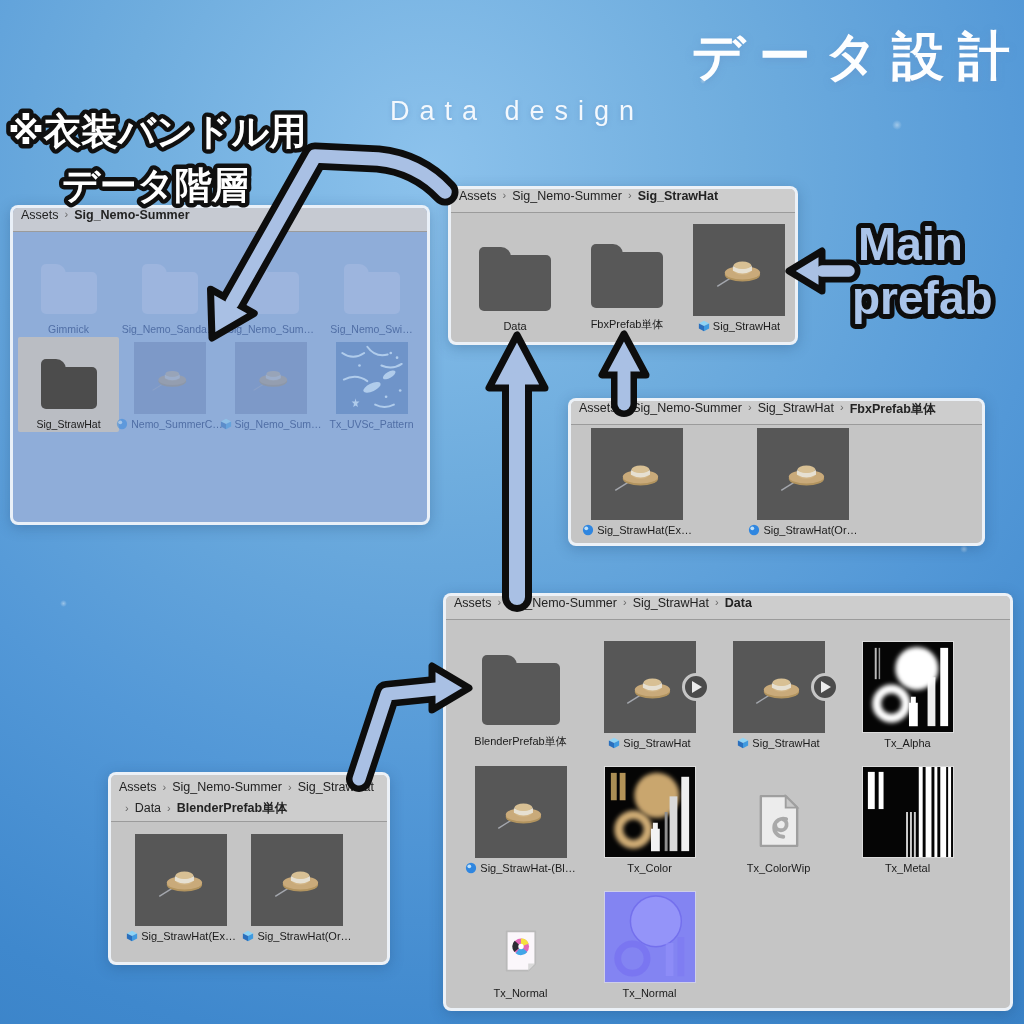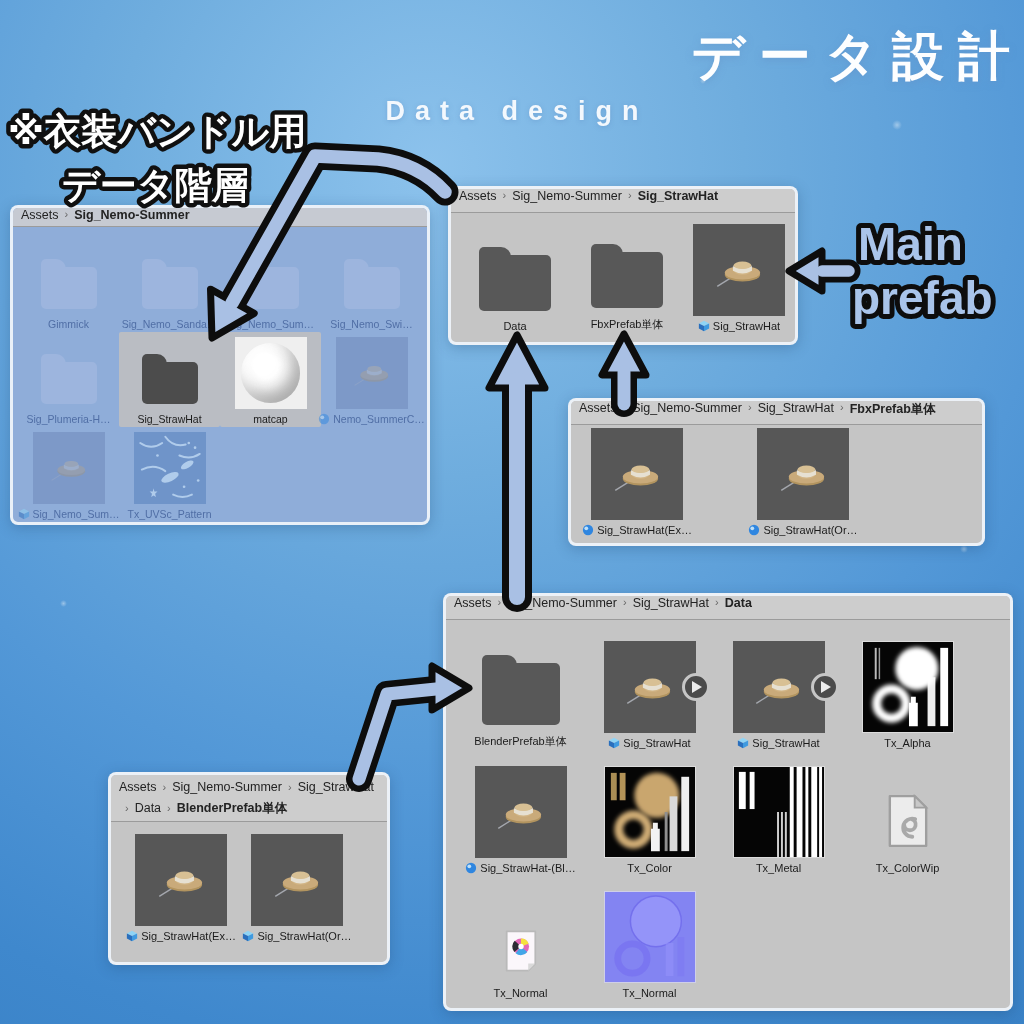--- a/index.html
+++ b/index.html
@@ -14,21 +14,21 @@
     background:radial-gradient(circle at 42% 16%, #8cc2ec 0%, #6fadde 30%, #5398d7 60%, #3f88cd 85%, #3a82c6 100%);
   }
   .spark{position:absolute;border-radius:50%;z-index:2;
     background:radial-gradient(circle,#ffffff 0%,rgba(255,255,255,0) 70%);opacity:.4}
 
   
   .title-jp{position:absolute;top:22px;left:0;right:0;text-align:right;z-index:40;
     font-size:52px;font-weight:800;letter-spacing:14px;padding-left:14px;color:#fdfeff;
     text-shadow:0 2px 7px rgba(100,145,200,.55)}
   .title-en{position:absolute;top:96px;left:0;right:0;text-align:center;z-index:40;
-    font-size:27px;font-weight:700;letter-spacing:10px;padding-left:10px;color:#f3f8fd;
+    font-size:27px;font-weight:400;letter-spacing:10px;padding-left:10px;color:#f3f8fd;
     text-shadow:0 1px 4px rgba(100,145,200,.5)}
 
   
   .annot{position:absolute;z-index:45;overflow:visible}
   .otext{font-family:inherit;font-weight:800;paint-order:stroke;stroke-linejoin:round}
   .ntext{font-size:37px;fill:#ffffff;stroke:#101010;stroke-width:9px}
   .mtext{font-size:46px;fill:#a9c4ea;stroke:#0d0d0d;stroke-width:10px}
 
   
   .panel{position:absolute;z-index:10;display:flex;flex-direction:column;
@@ -160,38 +160,24 @@
         <div class="label">
           <span>Sig_Nemo_Sum…</span>
         </div>
       </div>
       <div class="item faded">
         <div class="folder"></div>
         <div class="label">
           <span>Sig_Nemo_Swi…</span>
         </div>
       </div>
-      <div class="item faded">
-        <div class="folder"></div>
-        <div class="label">
-          <span>Sig_Plumeria-H…</span>
-        </div>
-      </div>
       <div class="item selected">
         <div class="folder"></div>
         <div class="label">
           <span>Sig_StrawHat</span>
-        </div>
-      </div>
-      <div class="item selected">
-        <div class="tile light">
-          <div class="matcap"></div>
-        </div>
-        <div class="label">
-          <span>matcap</span>
         </div>
       </div>
       <div class="item faded">
         <div class="tile dark">
           <svg class="hatsvg" viewBox="0 0 100 100">
             <line x1="18" y1="74" x2="45" y2="57" stroke="#b8bcc4" stroke-width="2" opacity=".8"></line>
             <ellipse cx="55" cy="57" rx="26" ry="10" fill="#b2945f"></ellipse>
             <ellipse cx="55" cy="54" rx="26" ry="10" fill="#c9aa7a"></ellipse>
             <ellipse cx="55" cy="49" rx="14" ry="8" fill="#d2b586"></ellipse>
             <path d="M41 44 q14 8 28 0 v7 q-14 8 -28 0 z" fill="#e6e0d2"></path>
@@ -470,50 +456,50 @@
             <rect x="66" y="30" width="8" height="56" fill="#d9d9d9"></rect>
             <rect x="78" y="10" width="8" height="76" fill="#efefef"></rect>
             <rect x="61" y="46" width="3" height="40" fill="#8f8f8f"></rect>
           </svg>
         </div>
         <div class="label">
           <span>Tx_Color</span>
         </div>
       </div>
       <div class="item">
+        <div class="fileicon"><svg viewBox="0 0 46 56" width="44" height="54">
+            <path d="M4 2 h26 l12 12 v40 h-38 z" fill="#ececec" stroke="#9f9f9f" stroke-width="2.5" stroke-linejoin="round"></path>
+            <path d="M30 2 l12 12 h-12 z" fill="#c8c8c8" stroke="#9f9f9f" stroke-width="2"></path>
+            <path d="M30.5 26 a9.5 9.5 0 1 0 -3 18.5 M27 26 a6 6 0 1 1 -8 5.5" fill="none" stroke="#a9a9a9" stroke-width="4" stroke-linecap="round"></path>
+          </svg></div>
+        <div class="label">
+          <span>Tx_ColorWip</span>
+        </div>
+      </div>
+      <div class="item">
         <div class="tile black">
           <svg viewBox="0 0 92 92" width="100%" height="100%">
             <g fill="#fff">
               <rect x="5" y="5" width="7" height="38"></rect>
               <rect x="16" y="5" width="5" height="38"></rect>
               <rect x="57" y="0" width="4" height="92"></rect>
               <rect x="64" y="0" width="6" height="92"></rect>
               <rect x="73" y="0" width="3" height="92"></rect>
               <rect x="79" y="0" width="6" height="92"></rect>
               <rect x="87" y="0" width="3" height="92"></rect>
             </g>
             <g fill="#cfcfcf">
               <rect x="44" y="46" width="2" height="46"></rect>
               <rect x="48" y="46" width="2" height="46"></rect>
               <rect x="52" y="46" width="2" height="46"></rect>
             </g>
           </svg>
         </div>
         <div class="label">
           <span>Tx_Metal</span>
-        </div>
-      </div>
-      <div class="item">
-        <div class="fileicon"><svg viewBox="0 0 46 56" width="44" height="54">
-            <path d="M4 2 h26 l12 12 v40 h-38 z" fill="#ececec" stroke="#9f9f9f" stroke-width="2.5" stroke-linejoin="round"></path>
-            <path d="M30 2 l12 12 h-12 z" fill="#c8c8c8" stroke="#9f9f9f" stroke-width="2"></path>
-            <path d="M30.5 26 a9.5 9.5 0 1 0 -3 18.5 M27 26 a6 6 0 1 1 -8 5.5" fill="none" stroke="#a9a9a9" stroke-width="4" stroke-linecap="round"></path>
-          </svg></div>
-        <div class="label">
-          <span>Tx_ColorWip</span>
         </div>
       </div>
       <div class="item">
         <div class="fileicon"><svg viewBox="0 0 38 48" width="34" height="44">
             <path d="M3 2 h32 v36 l-8 8 h-24 z" fill="#fbf7fb" stroke="#b9b9b9" stroke-width="2" stroke-linejoin="round"></path>
             <path d="M35 38 l-8 8 v-8 z" fill="#d9d9d9"></path>
             <circle cx="19" cy="19" r="9" fill="#e368b8"></circle>
             <path d="M19 19 L19 10 A9 9 0 0 1 27.5 16 z" fill="#f5e13e"></path>
             <path d="M19 19 L26 25 A9 9 0 0 1 13 26.5 z" fill="#42a6e8"></path>
             <path d="M19 19 L12 12.5 A9 9 0 0 0 11.5 25 z" fill="#2c2c34"></path>

